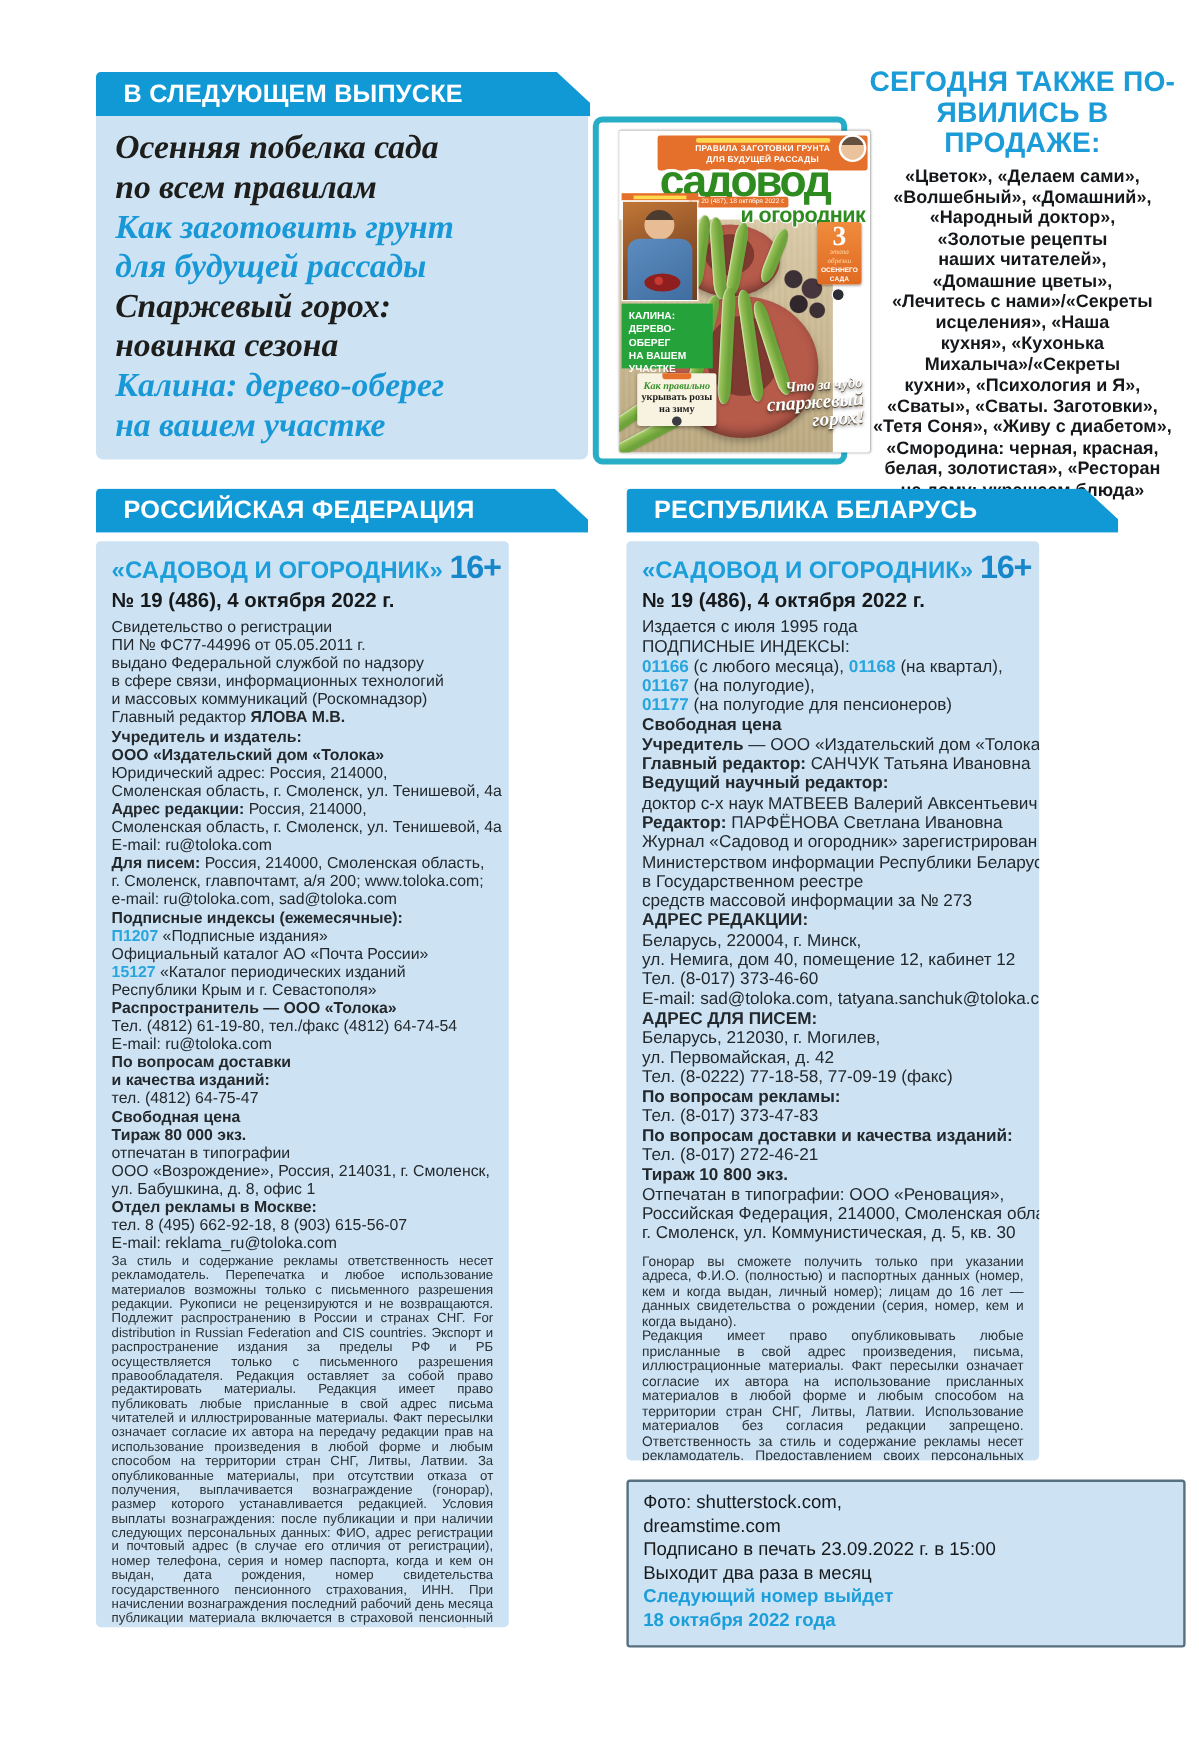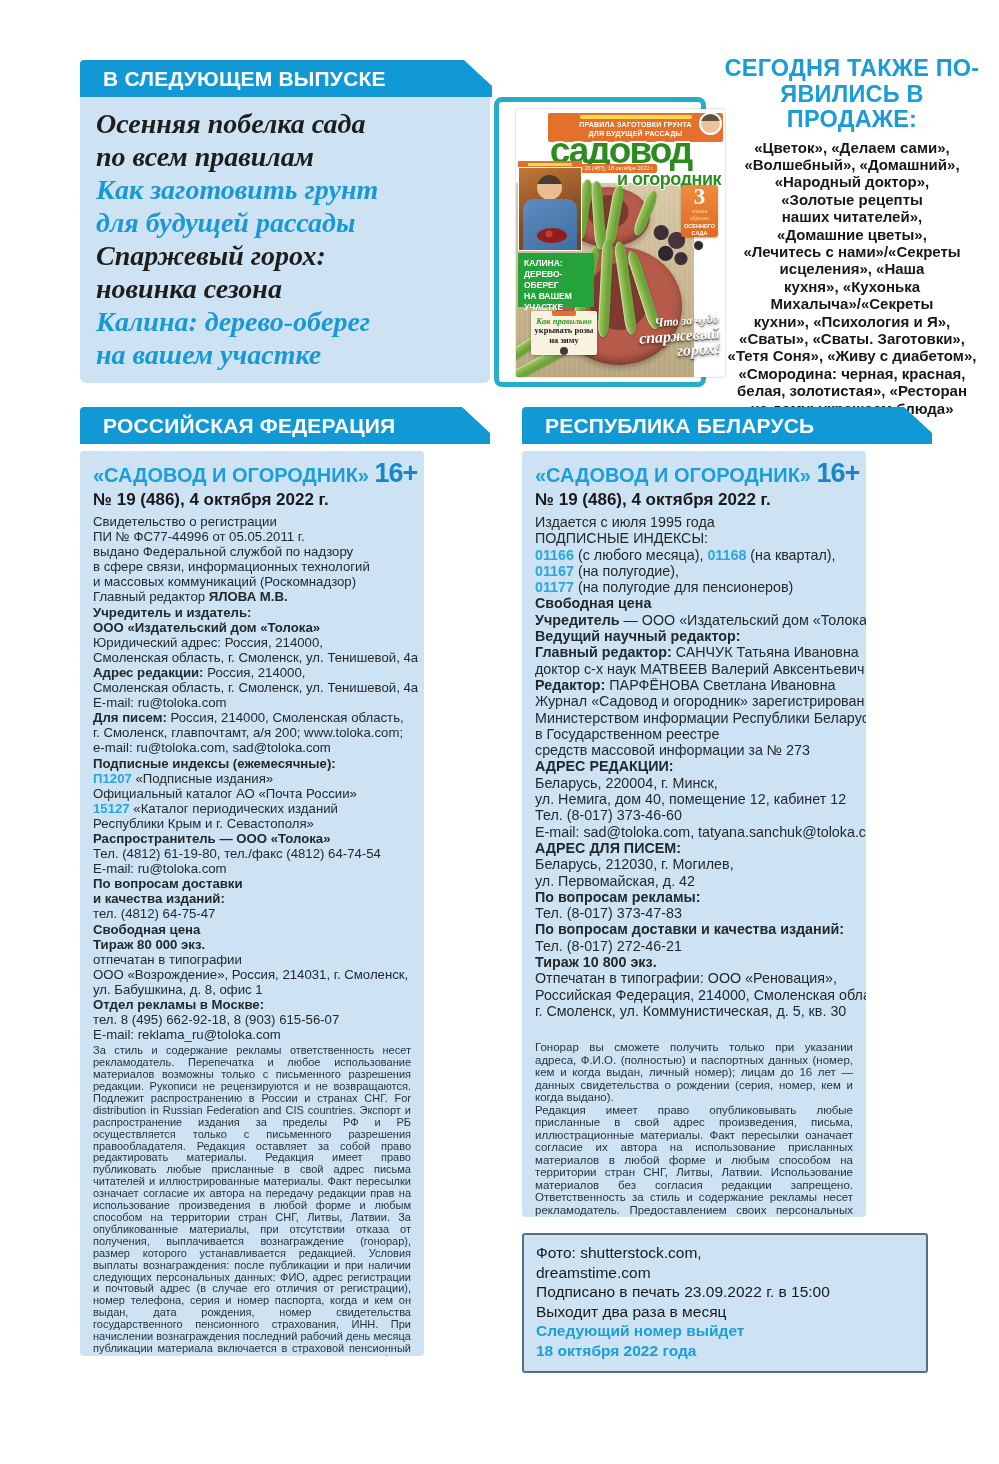--- a/index.html
+++ b/index.html
@@ -98,25 +98,25 @@
             padding:9px 13px;box-sizing:border-box;overflow:hidden;}
   .col-rf .col-body{height:905px;} .col-by .col-body{height:766px;}
   .mag-title{color:#1b9ed9;font-weight:700;font-size:20px;line-height:27px;white-space:nowrap;}
   .mag-title .age{font-size:27px;color:#1787cc;letter-spacing:-1px;}
   .issue{font-weight:700;font-size:17px;line-height:22px;color:#17191b;margin-bottom:3px;}
   .col-rf .lines .ln{font-size:13.2px;line-height:15.1px;white-space:nowrap;}
   .col-by .lines .ln{font-size:14.3px;line-height:16.3px;white-space:nowrap;}
   .s-b{font-weight:700}.s-n{font-weight:700;color:#29a5de}
   .fine{margin-top:3px;font-size:11px;line-height:11.9px;text-align:justify;color:#2b3237;}
   .founded{font-size:11px;line-height:13px;color:#2b3237;margin-top:1px;}
-  .col-by .fine-paras .para{font-size:11.5px;line-height:12.5px;text-align:justify;color:#2b3237;margin-top:22px;}
+  .col-by .fine-paras .para{font-size:11.5px;line-height:12.5px;text-align:justify;color:#2b3237;margin-top:9px;}
   .col-by .fine-paras .para + .para{margin-top:0;}
 
   
-  .info-box{position:absolute;left:522px;top:1233px;width:406px;height:140px;background:#cde3f4;
+  .info-box{position:absolute;left:522px;top:1233px;width:466px;height:140px;background:#cde3f4;
             border:2px solid #57707f;border-radius:3px;padding:8px 12px;box-sizing:border-box;}
   .info-box .ln{font-size:15.5px;line-height:19.5px;color:#17191b;}
   .info-box .s-n{color:#1b9ed9;}
 </style>
 </head>
 <body>
 
 <div class="page">
 
   <section class="next-box">
@@ -285,36 +285,37 @@
       </div>
       <div class="issue">№ 19 (486), 4 октября 2022 г.</div>
       <div class="lines">
           <div class="ln"><span class="s-r">Издается с июля 1995 года</span></div>
           <div class="ln"><span class="s-r">ПОДПИСНЫЕ ИНДЕКСЫ:</span></div>
           <div class="ln"><span class="s-n">01166</span><span class="s-r"> (с любого месяца), </span><span class="s-n">01168</span><span class="s-r"> (на квартал),</span></div>
           <div class="ln"><span class="s-n">01167</span><span class="s-r"> (на полугодие),</span></div>
           <div class="ln"><span class="s-n">01177</span><span class="s-r"> (на полугодие для пенсионеров)</span></div>
           <div class="ln"><span class="s-b">Свободная цена</span></div>
           <div class="ln"><span class="s-b">Учредитель</span><span class="s-r"> — ООО «Издательский дом «Толока»</span></div>
+          <div class="ln"><span class="s-b">Главный редактор:</span><span class="s-r"> САНЧУК Татьяна Ивановна</span></div>
           <div class="ln"><span class="s-b">Ведущий научный редактор:</span></div>
-          <div class="ln"><span class="s-b">Главный редактор:</span><span class="s-r"> САНЧУК Татьяна Ивановна</span></div>
           <div class="ln"><span class="s-r">доктор с-х наук МАТВЕЕВ Валерий Авксентьевич</span></div>
           <div class="ln"><span class="s-b">Редактор:</span><span class="s-r"> ПАРФЁНОВА Светлана Ивановна</span></div>
           <div class="ln"><span class="s-r">Журнал «Садовод и огородник» зарегистрирован</span></div>
           <div class="ln"><span class="s-r">Министерством информации Республики Беларусь</span></div>
           <div class="ln"><span class="s-r">в Государственном реестре</span></div>
           <div class="ln"><span class="s-r">средств массовой информации за № 273</span></div>
           <div class="ln"><span class="s-b">АДРЕС РЕДАКЦИИ:</span></div>
           <div class="ln"><span class="s-r">Беларусь, 220004, г. Минск,</span></div>
           <div class="ln"><span class="s-r">ул. Немига, дом 40, помещение 12, кабинет 12</span></div>
           <div class="ln"><span class="s-r">Тел. (8-017) 373-46-60</span></div>
           <div class="ln"><span class="s-r">E-mail: sad@toloka.com, tatyana.sanchuk@toloka.com</span></div>
           <div class="ln"><span class="s-b">АДРЕС ДЛЯ ПИСЕМ:</span></div>
           <div class="ln"><span class="s-r">Беларусь, 212030, г. Могилев,</span></div>
           <div class="ln"><span class="s-r">ул. Первомайская, д. 42</span></div>
+          <div class="ln"><span class="s-r">Тел. (8-0222) 77-18-58, 77-09-19 (факс)</span></div>
           <div class="ln"><span class="s-b">По вопросам рекламы:</span></div>
           <div class="ln"><span class="s-r">Тел. (8-017) 373-47-83</span></div>
           <div class="ln"><span class="s-b">По вопросам доставки и качества изданий:</span></div>
           <div class="ln"><span class="s-r">Тел. (8-017) 272-46-21</span></div>
           <div class="ln"><span class="s-b">Тираж 10 800 экз.</span></div>
           <div class="ln"><span class="s-r">Отпечатан в типографии: ООО «Реновация»,</span></div>
           <div class="ln"><span class="s-r">Российская Федерация, 214000, Смоленская область,</span></div>
           <div class="ln"><span class="s-r">г. Смоленск, ул. Коммунистическая, д. 5, кв. 30</span></div>
         </div>
       <div class="fine-paras">

